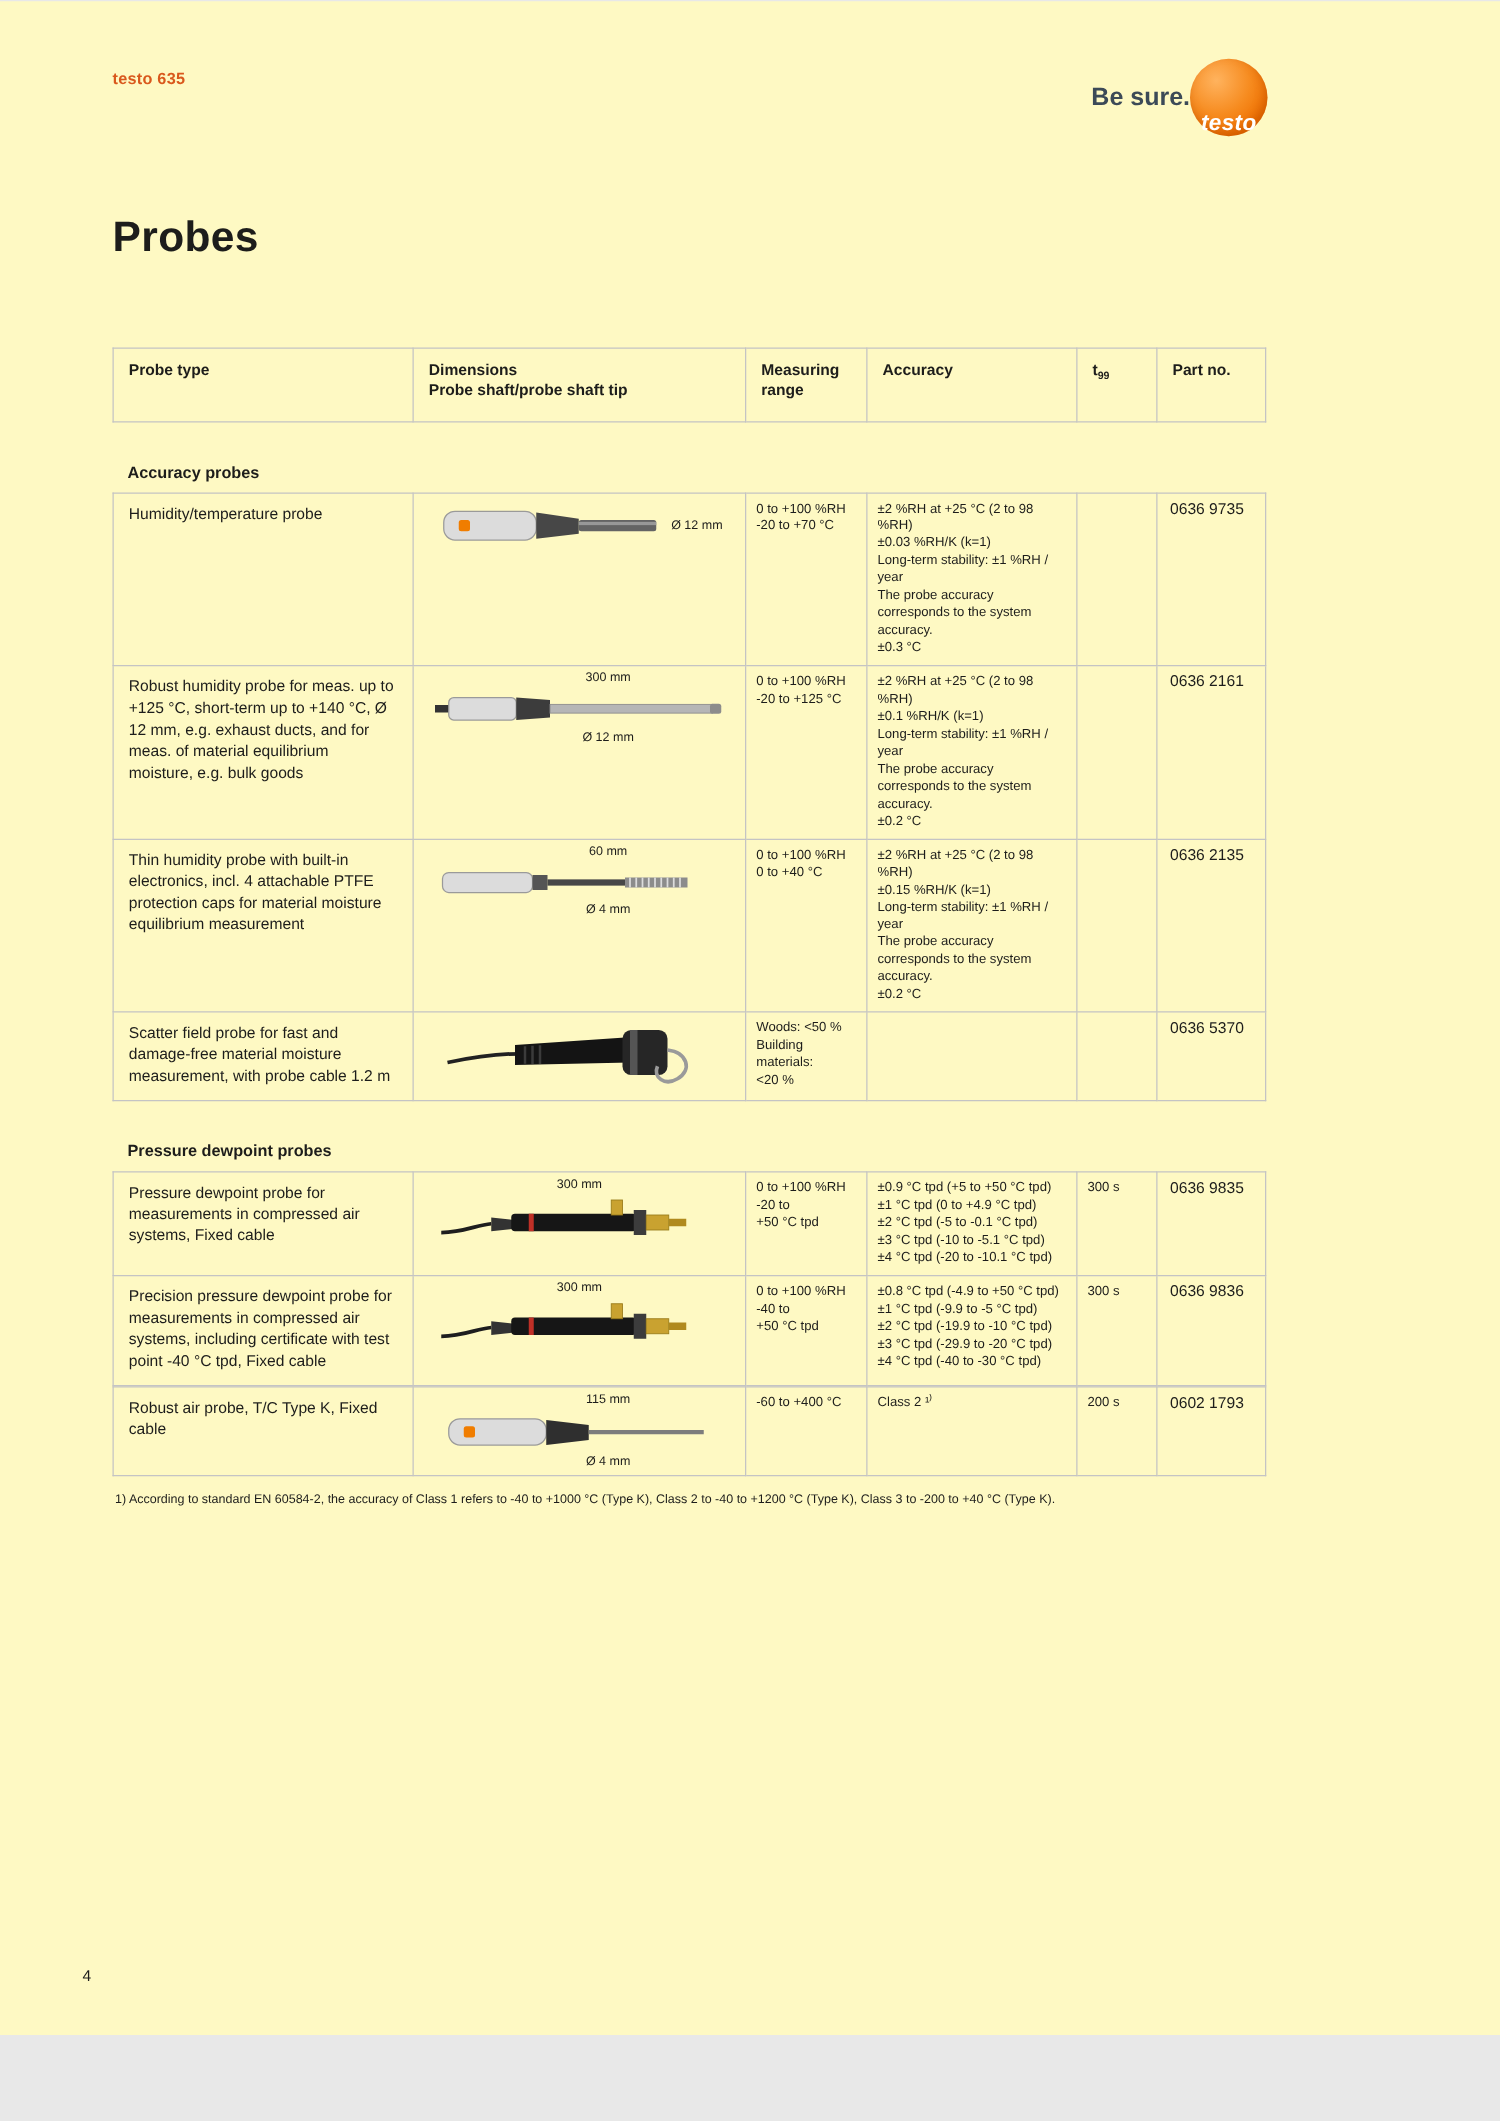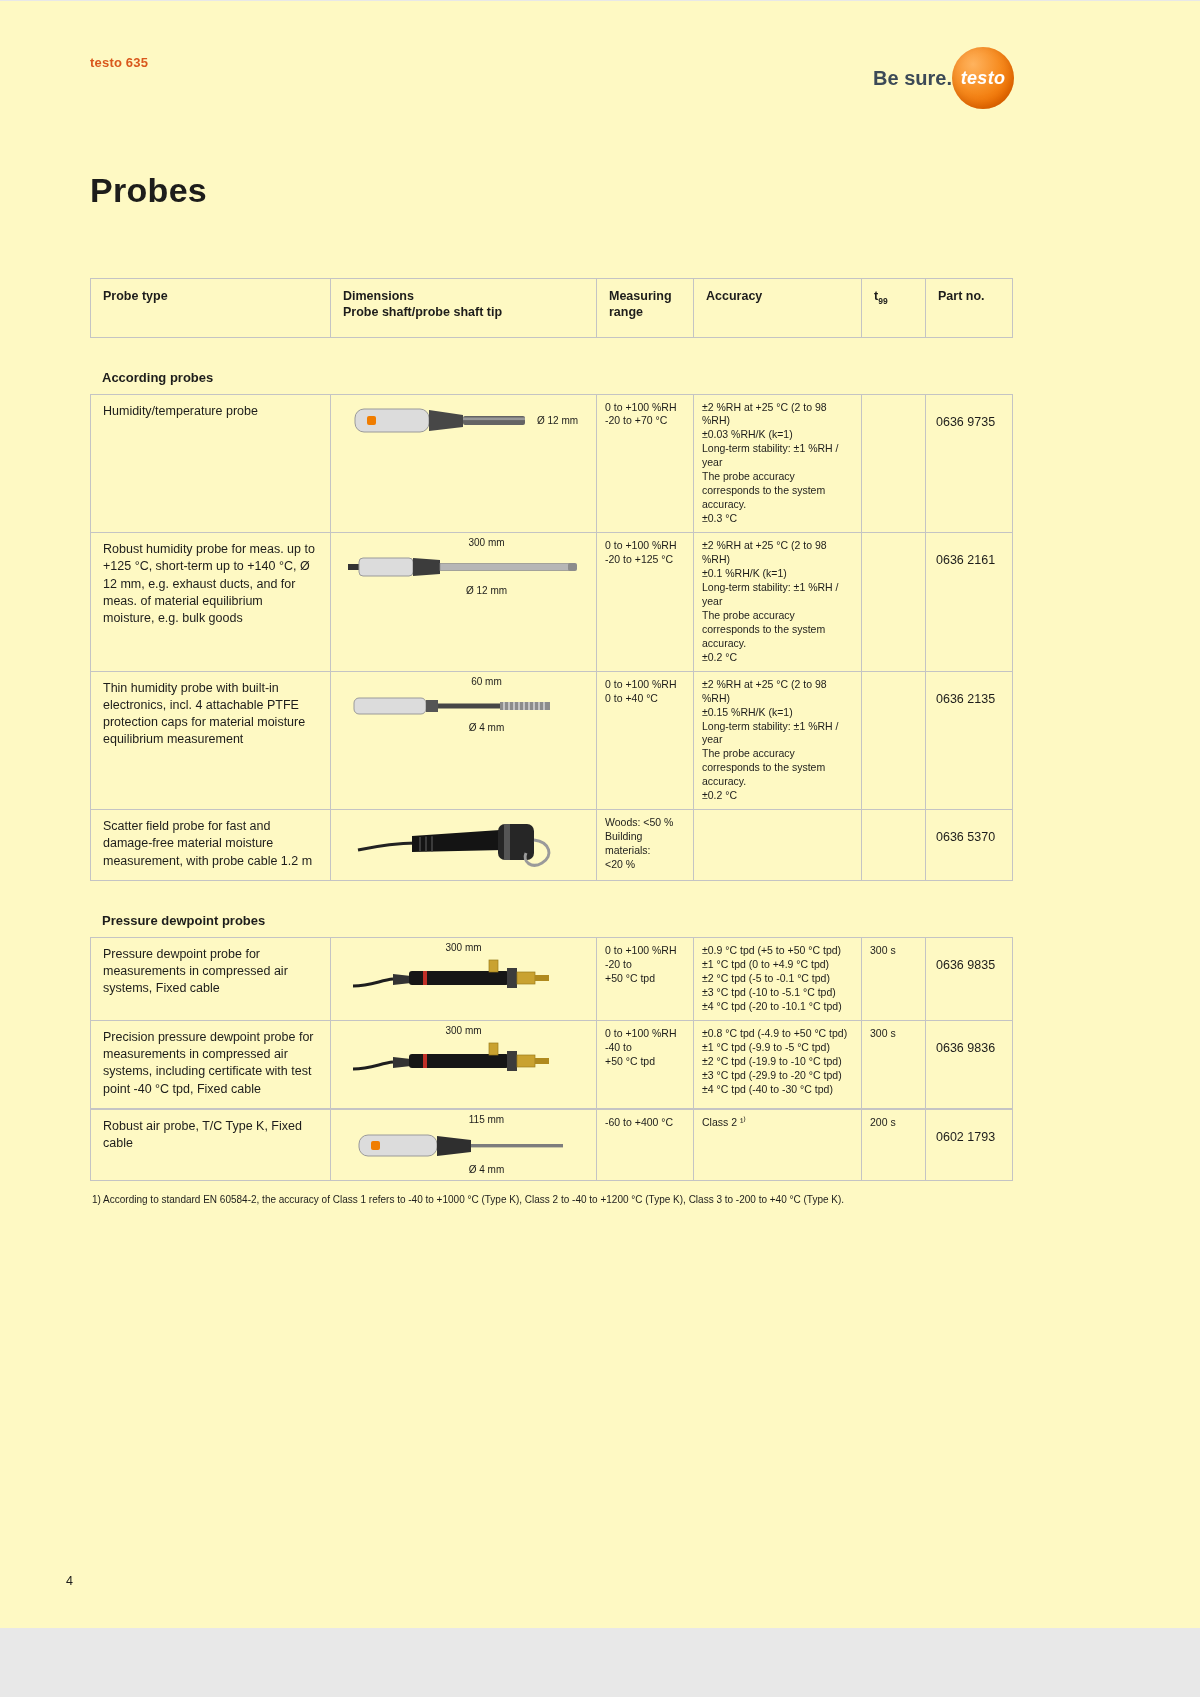--- a/index.html
+++ b/index.html
@@ -5,21 +5,21 @@
   * { margin:0; padding:0; box-sizing:border-box; }
   html,body { background:#e8e8e8; }
   body { font-family:"Liberation Sans", sans-serif; color:#1d1d1b; }
   .page { width:1200px; height:1627px; background:#fef9c3; position:relative; margin:1px auto; overflow:hidden; }
 
   
   .page-header { display:flex; justify-content:space-between; align-items:flex-start; padding:46px 186px 0 90px; }
   .brand-line { font-size:13px; font-weight:bold; color:#d9581c; padding-top:8px; letter-spacing:0.2px; }
   .logo-group { display:flex; align-items:center; }
   .be-sure { font-size:20px; font-weight:bold; color:#3c4a57; }
-  .logo { width:62px; height:62px; border-radius:50%; display:flex; align-items:center; justify-content:center;
+  .logo { width:62px; height:62px; border-radius:50%; display:flex; align-items:flex-end; justify-content:center;
           background:radial-gradient(circle at 34% 28%, #ffb35e 0%, #f68b1f 45%, #ef7000 75%, #e06000 100%);
           box-shadow:inset -2px -4px 8px rgba(160,60,0,0.35); }
   .logo-text { color:#ffffff; font-weight:bold; font-style:italic; font-size:18px; letter-spacing:0.3px; }
 
   
   .title { font-size:34px; font-weight:bold; color:#1d1d1b; margin:62px 0 0 90px; letter-spacing:0.3px; }
 
   .content { padding:0 90px; }
 
   
@@ -27,21 +27,21 @@
   .tbl th, .tbl td { border:1px solid #c4c4c4; vertical-align:top; text-align:left; }
   .head-tbl { margin-top:68px; }
   .head-tbl th { font-size:12.5px; font-weight:bold; padding:9px 10px 16px 12px; line-height:1.3; }
   .t99-sub { font-size:8.5px; }
 
   .section-heading { font-size:13px; font-weight:bold; color:#1d1d1b; margin:32px 0 9px 12px; }
 
   .c-type { font-size:12.5px; line-height:1.38; padding:8px 14px 10px 12px; }
   .c-dims { vertical-align:middle; padding:4px 10px; }
   .c-range, .c-acc, .c-t99 { font-size:10.5px; line-height:1.33; padding:6px 8px; }
-  .c-part { font-size:12.5px; padding:20px 10px; }
+  .c-part { font-size:12.5px; padding:5px 10px; }
   .pre { white-space:pre-line; }
 
   .dims { display:flex; flex-direction:column; align-items:center; }
   .dims-row { display:flex; align-items:center; justify-content:center; gap:8px; }
   .dim { font-size:10px; line-height:1.2; color:#1d1d1b; }
   .dim-top { margin-bottom:2px; }
   .dim-bottom { margin-top:2px; }
   .shift-right { padding-left:46px; }
 
   .probe-svg { display:block; }
@@ -86,21 +86,21 @@
           <span>Probe shaft/probe shaft tip</span>
         </th>
         <th><span>Measuring range</span></th>
         <th><span>Accuracy</span></th>
         <th><span>t</span><sub class="t99-sub">99</sub></th>
         <th><span>Part no.</span></th>
       </tr>
     </tbody>
       </table>
 
-    <h2 class="section-heading">According probes</h2>
+    <h2 class="section-heading">Accuracy probes</h2>
     <table class="tbl">
       <colgroup>
           <col style="width:240px">
           <col style="width:266px">
           <col style="width:97px">
           <col style="width:168px">
           <col style="width:64px">
           <col style="width:87px">
         </colgroup>
 

